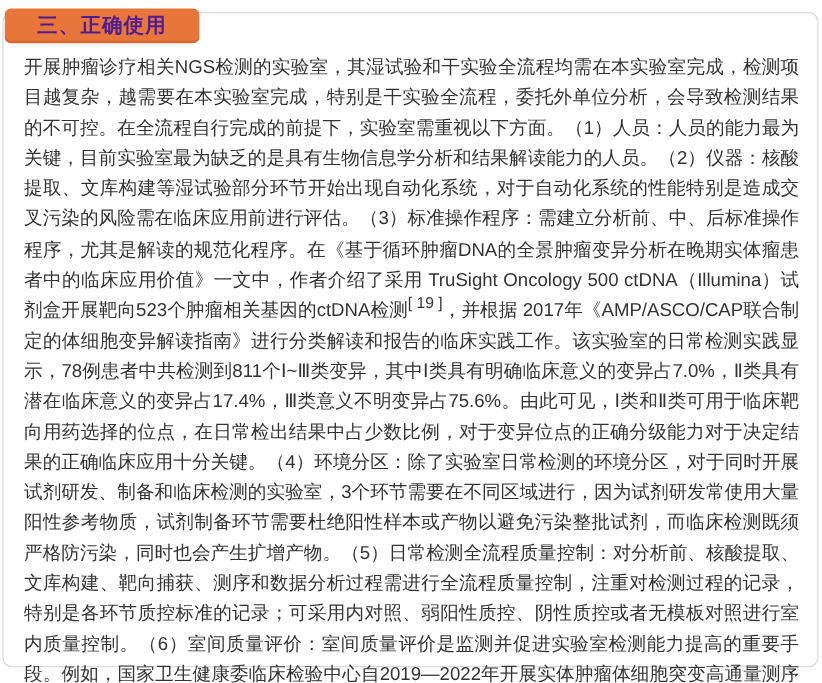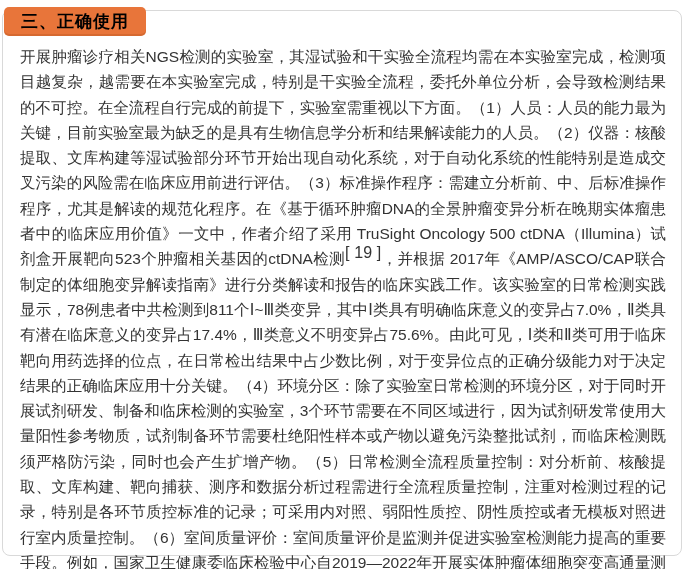--- a/index.html
+++ b/index.html
@@ -25,45 +25,45 @@
     border: 1px solid #d9d9d9;
     border-radius: 8px;
   }
   .banner {
     position: absolute;
     left: 4px;
     top: 7px;
     z-index: 2;
     height: 29px;
     line-height: 29px;
-    padding: 0 17px;
+    padding: 0 27px;
     background: #e8753a;
     border-radius: 5px;
     box-shadow: inset 0 -2px 0 rgba(160, 70, 20, 0.25);
-    color: #000000;
+    color: #4c1d95;
     font-size: 17px;
     font-weight: bold;
     letter-spacing: 1px;
     white-space: nowrap;
   }
   .body-text {
     position: absolute;
     left: 20px;
     top: 44px;
     width: 646px;
     z-index: 1;
     color: #333333;
     font-size: 15.5px;
     line-height: 25.3px;
     text-align: justify;
     text-justify: inter-ideograph;
     word-break: break-word;
   }
   .ref-sup {
-    font-size: 16px;
+    font-size: 13px;
     line-height: 0;
     vertical-align: super;
     white-space: nowrap;
   }
 </style>
 </head>
 <body>
 
 <div class="page">
   <div class="card"></div>

